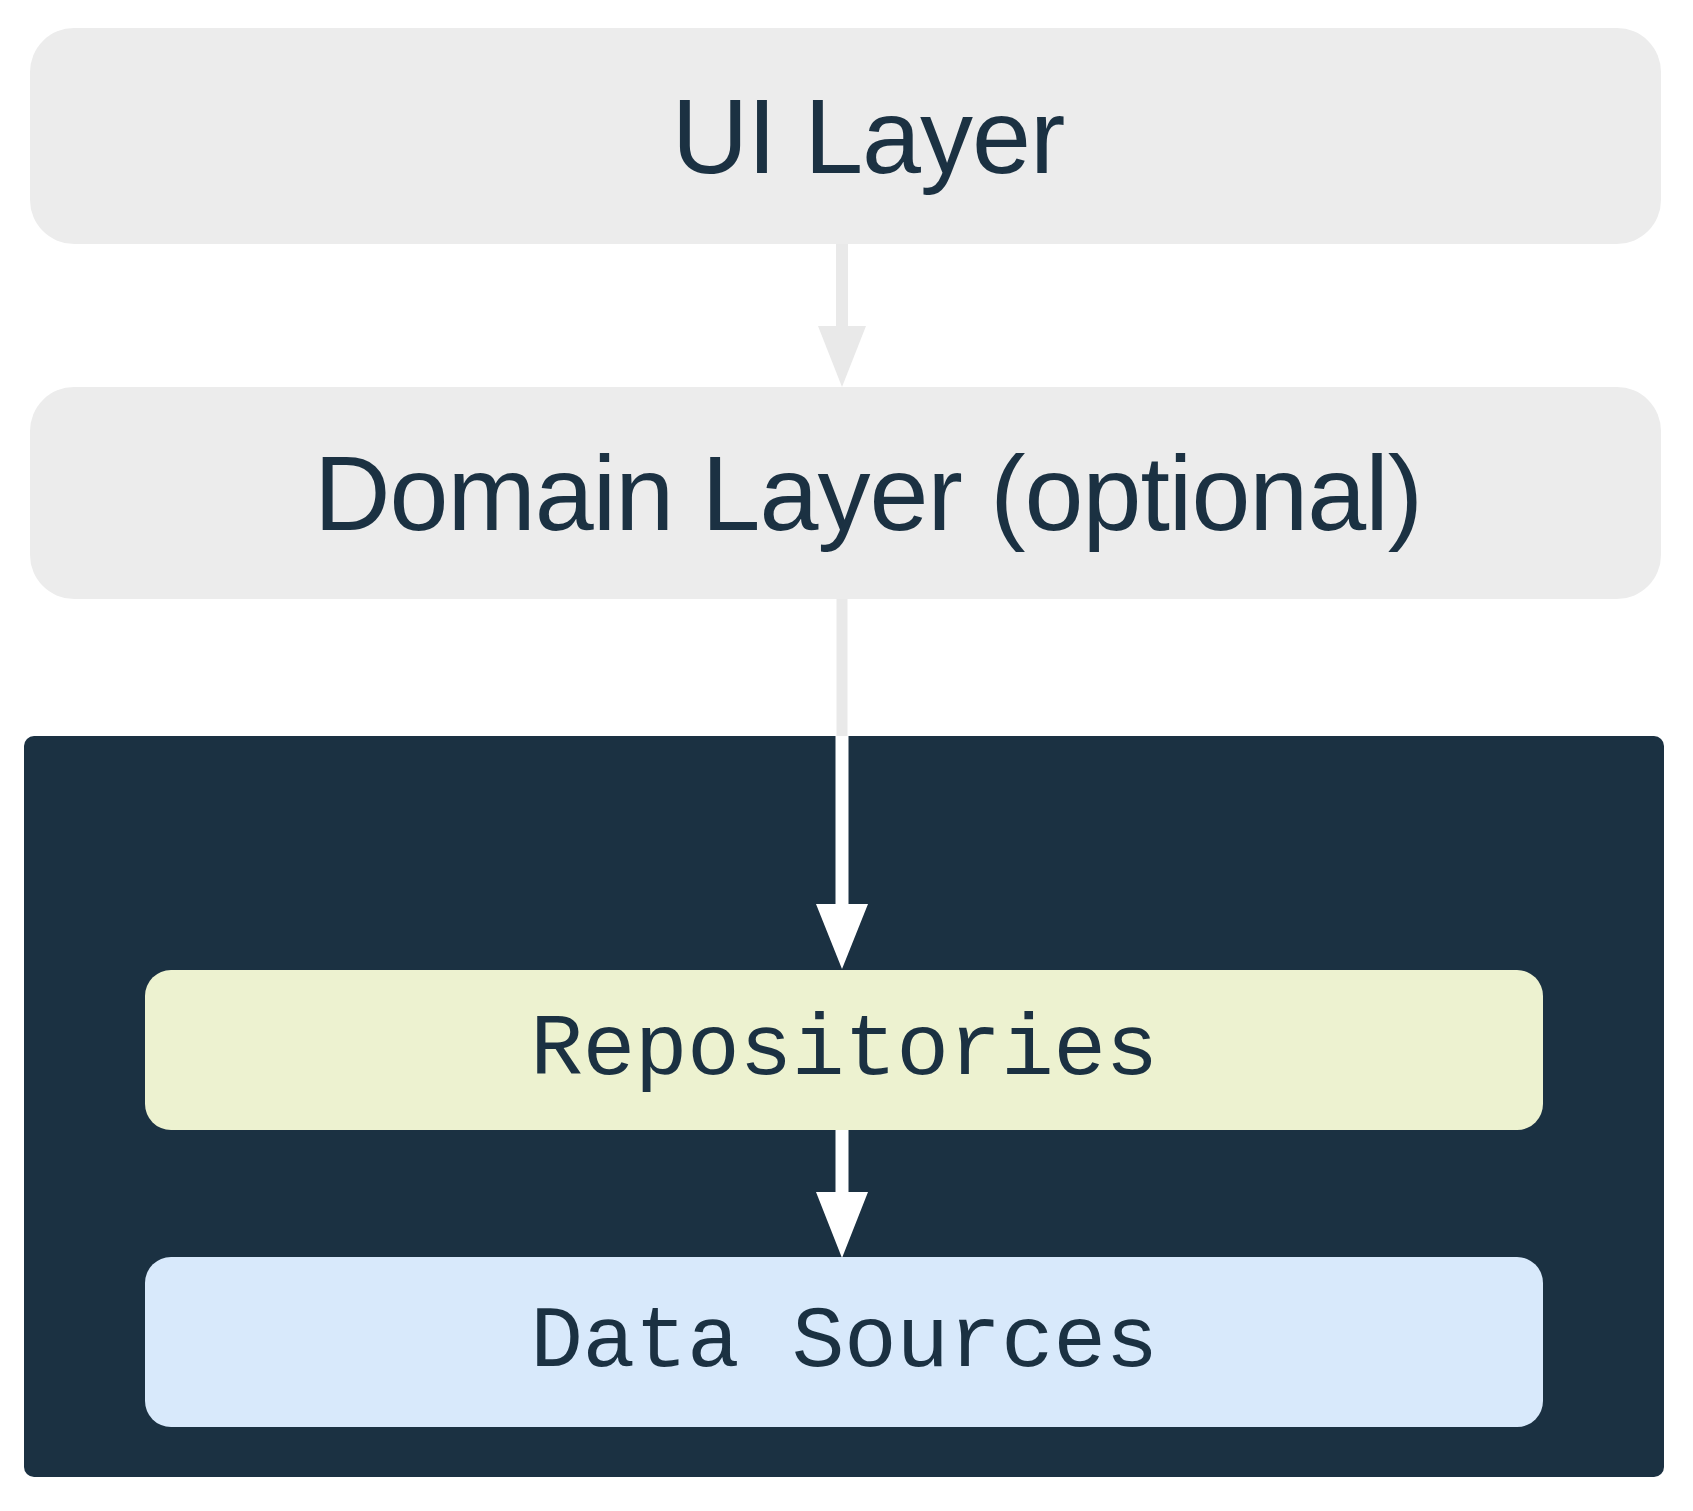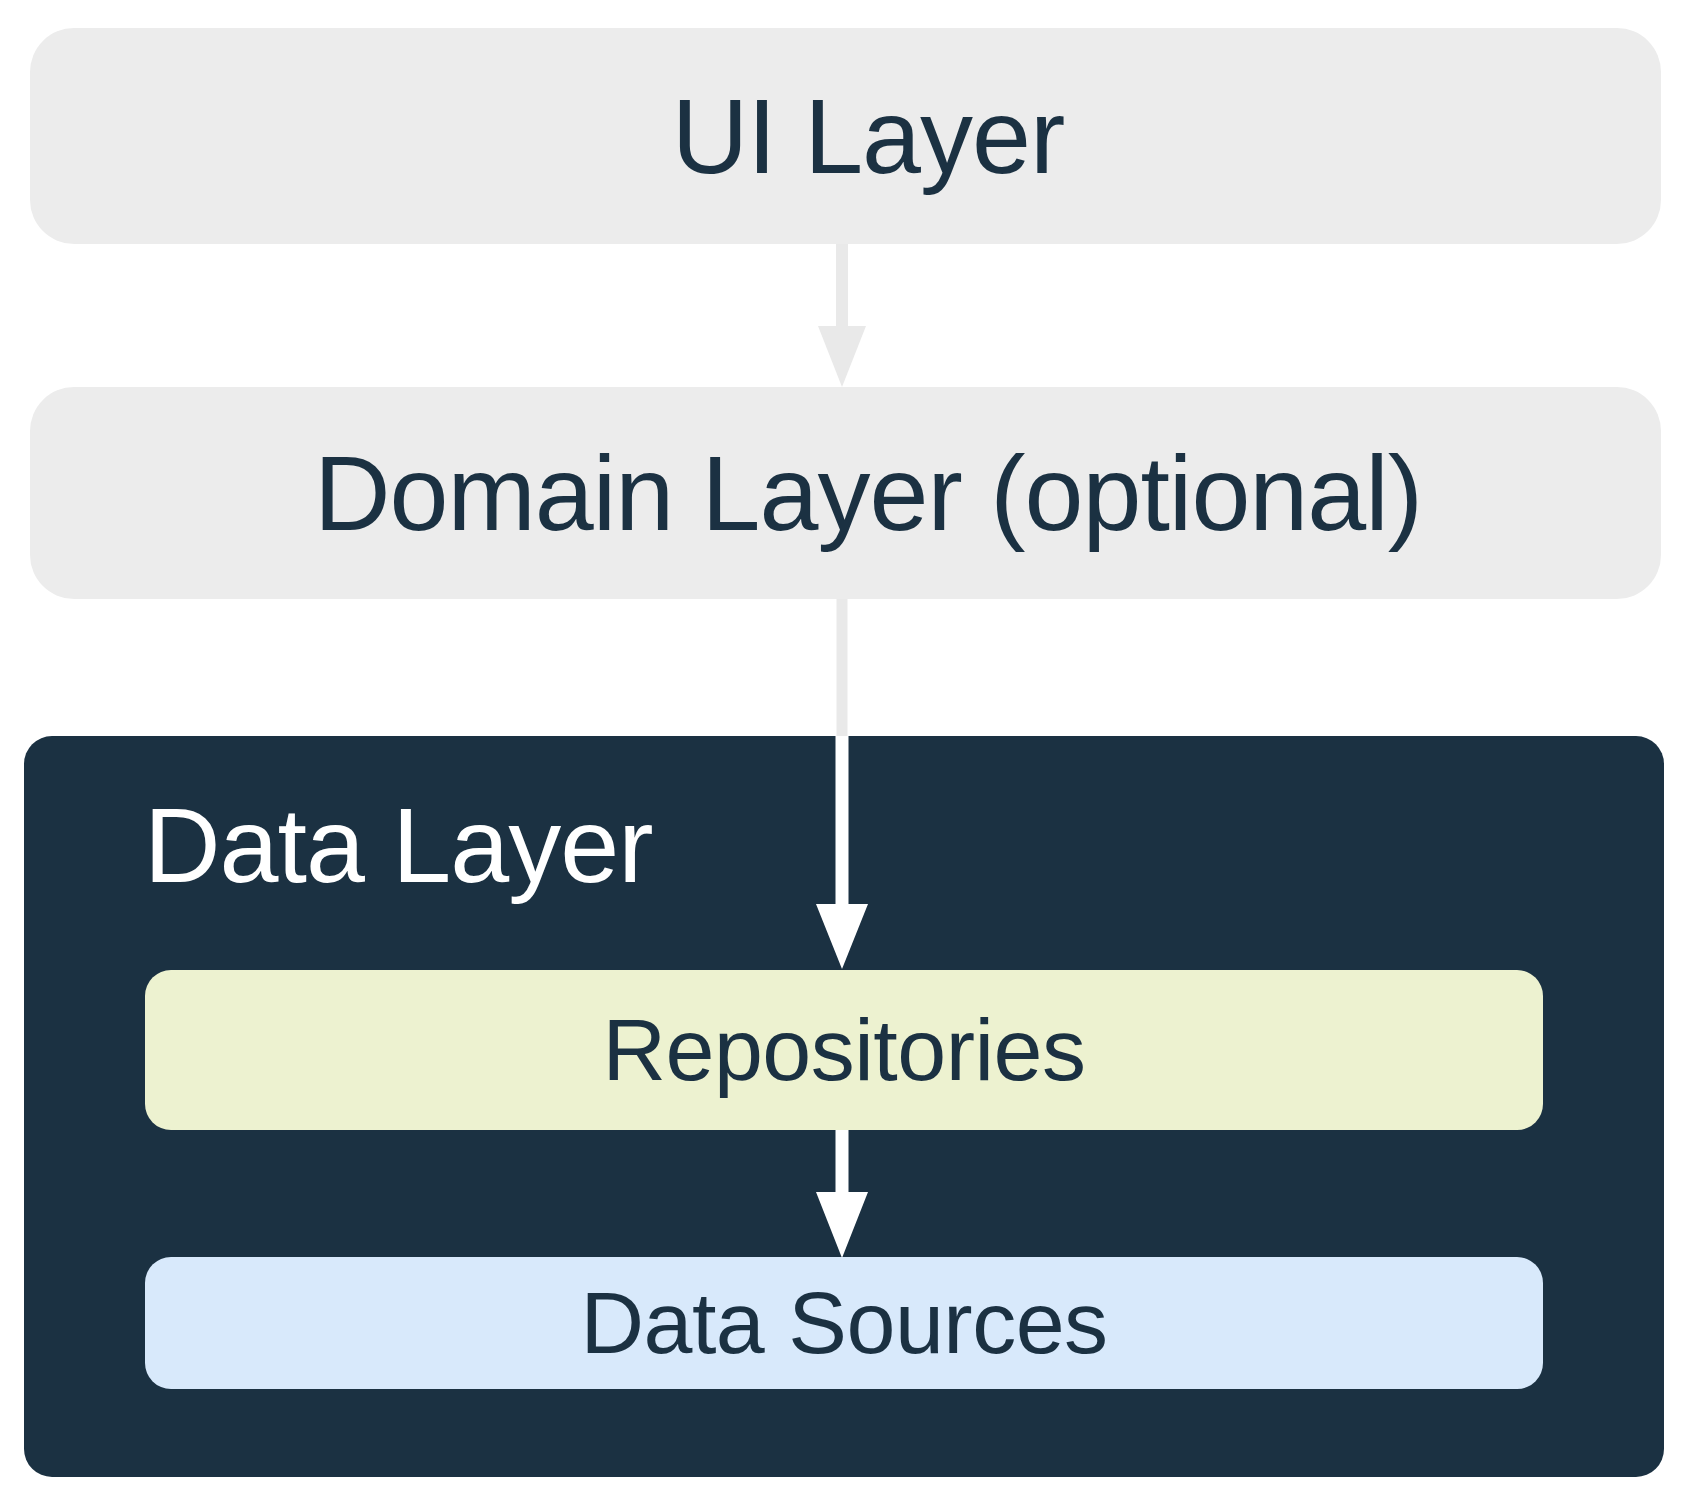--- a/index.html
+++ b/index.html
@@ -43,21 +43,22 @@
     letter-spacing: -1px;
     white-space: nowrap;
   }
 
   
   .box-data {
     position: absolute;
     left: 24px; top: 736px;
     width: 1640px; height: 741px;
     background: var(--navy, #1b3142);
-    border-radius: 28px;
+    border-radius: 10px;
+    font-family: Liberation Mono, monospace;
   }
   .data-layer-title {
     position: absolute;
     left: 144px; top: 792px;
     font-size: 106px;
     letter-spacing: -1px;
     color: #ffffff;
     line-height: 1;
     white-space: nowrap;
   }
@@ -73,21 +74,21 @@
     border-radius: 26px;
     color: var(--navy, #1b3142);
   }
   .box-repositories {
     top: 234px;           
     height: 160px;
     background: var(--repositories-fill, #edf2d0);
   }
   .box-datasources {
     top: 521px;           
-    height: 132px;
+    height: 170px;
     background: var(--data-sources-fill, #d8e9fb);
   }
   .inner-label {
     font-size: 88px;
     letter-spacing: -0.5px;
     white-space: nowrap;
   }
 
   
   .arrow {
@@ -171,21 +172,20 @@
 
   <div class="box-data">
     <div class="inner-box box-repositories">
       <span class="inner-label">Repositories</span>
     </div>
     <div class="inner-box box-datasources">
       <span class="inner-label">Data Sources</span>
     </div>
   </div>
 
-  <div class="data-layer-title">Data Layer</div>
 
   <div class="arrow arrow-2">
     <div class="shaft-gray"></div>
     <div class="shaft-white"></div>
     <div class="head"></div>
   </div>
 
   <div class="arrow arrow-3">
     <div class="shaft"></div>
     <div class="head"></div>

